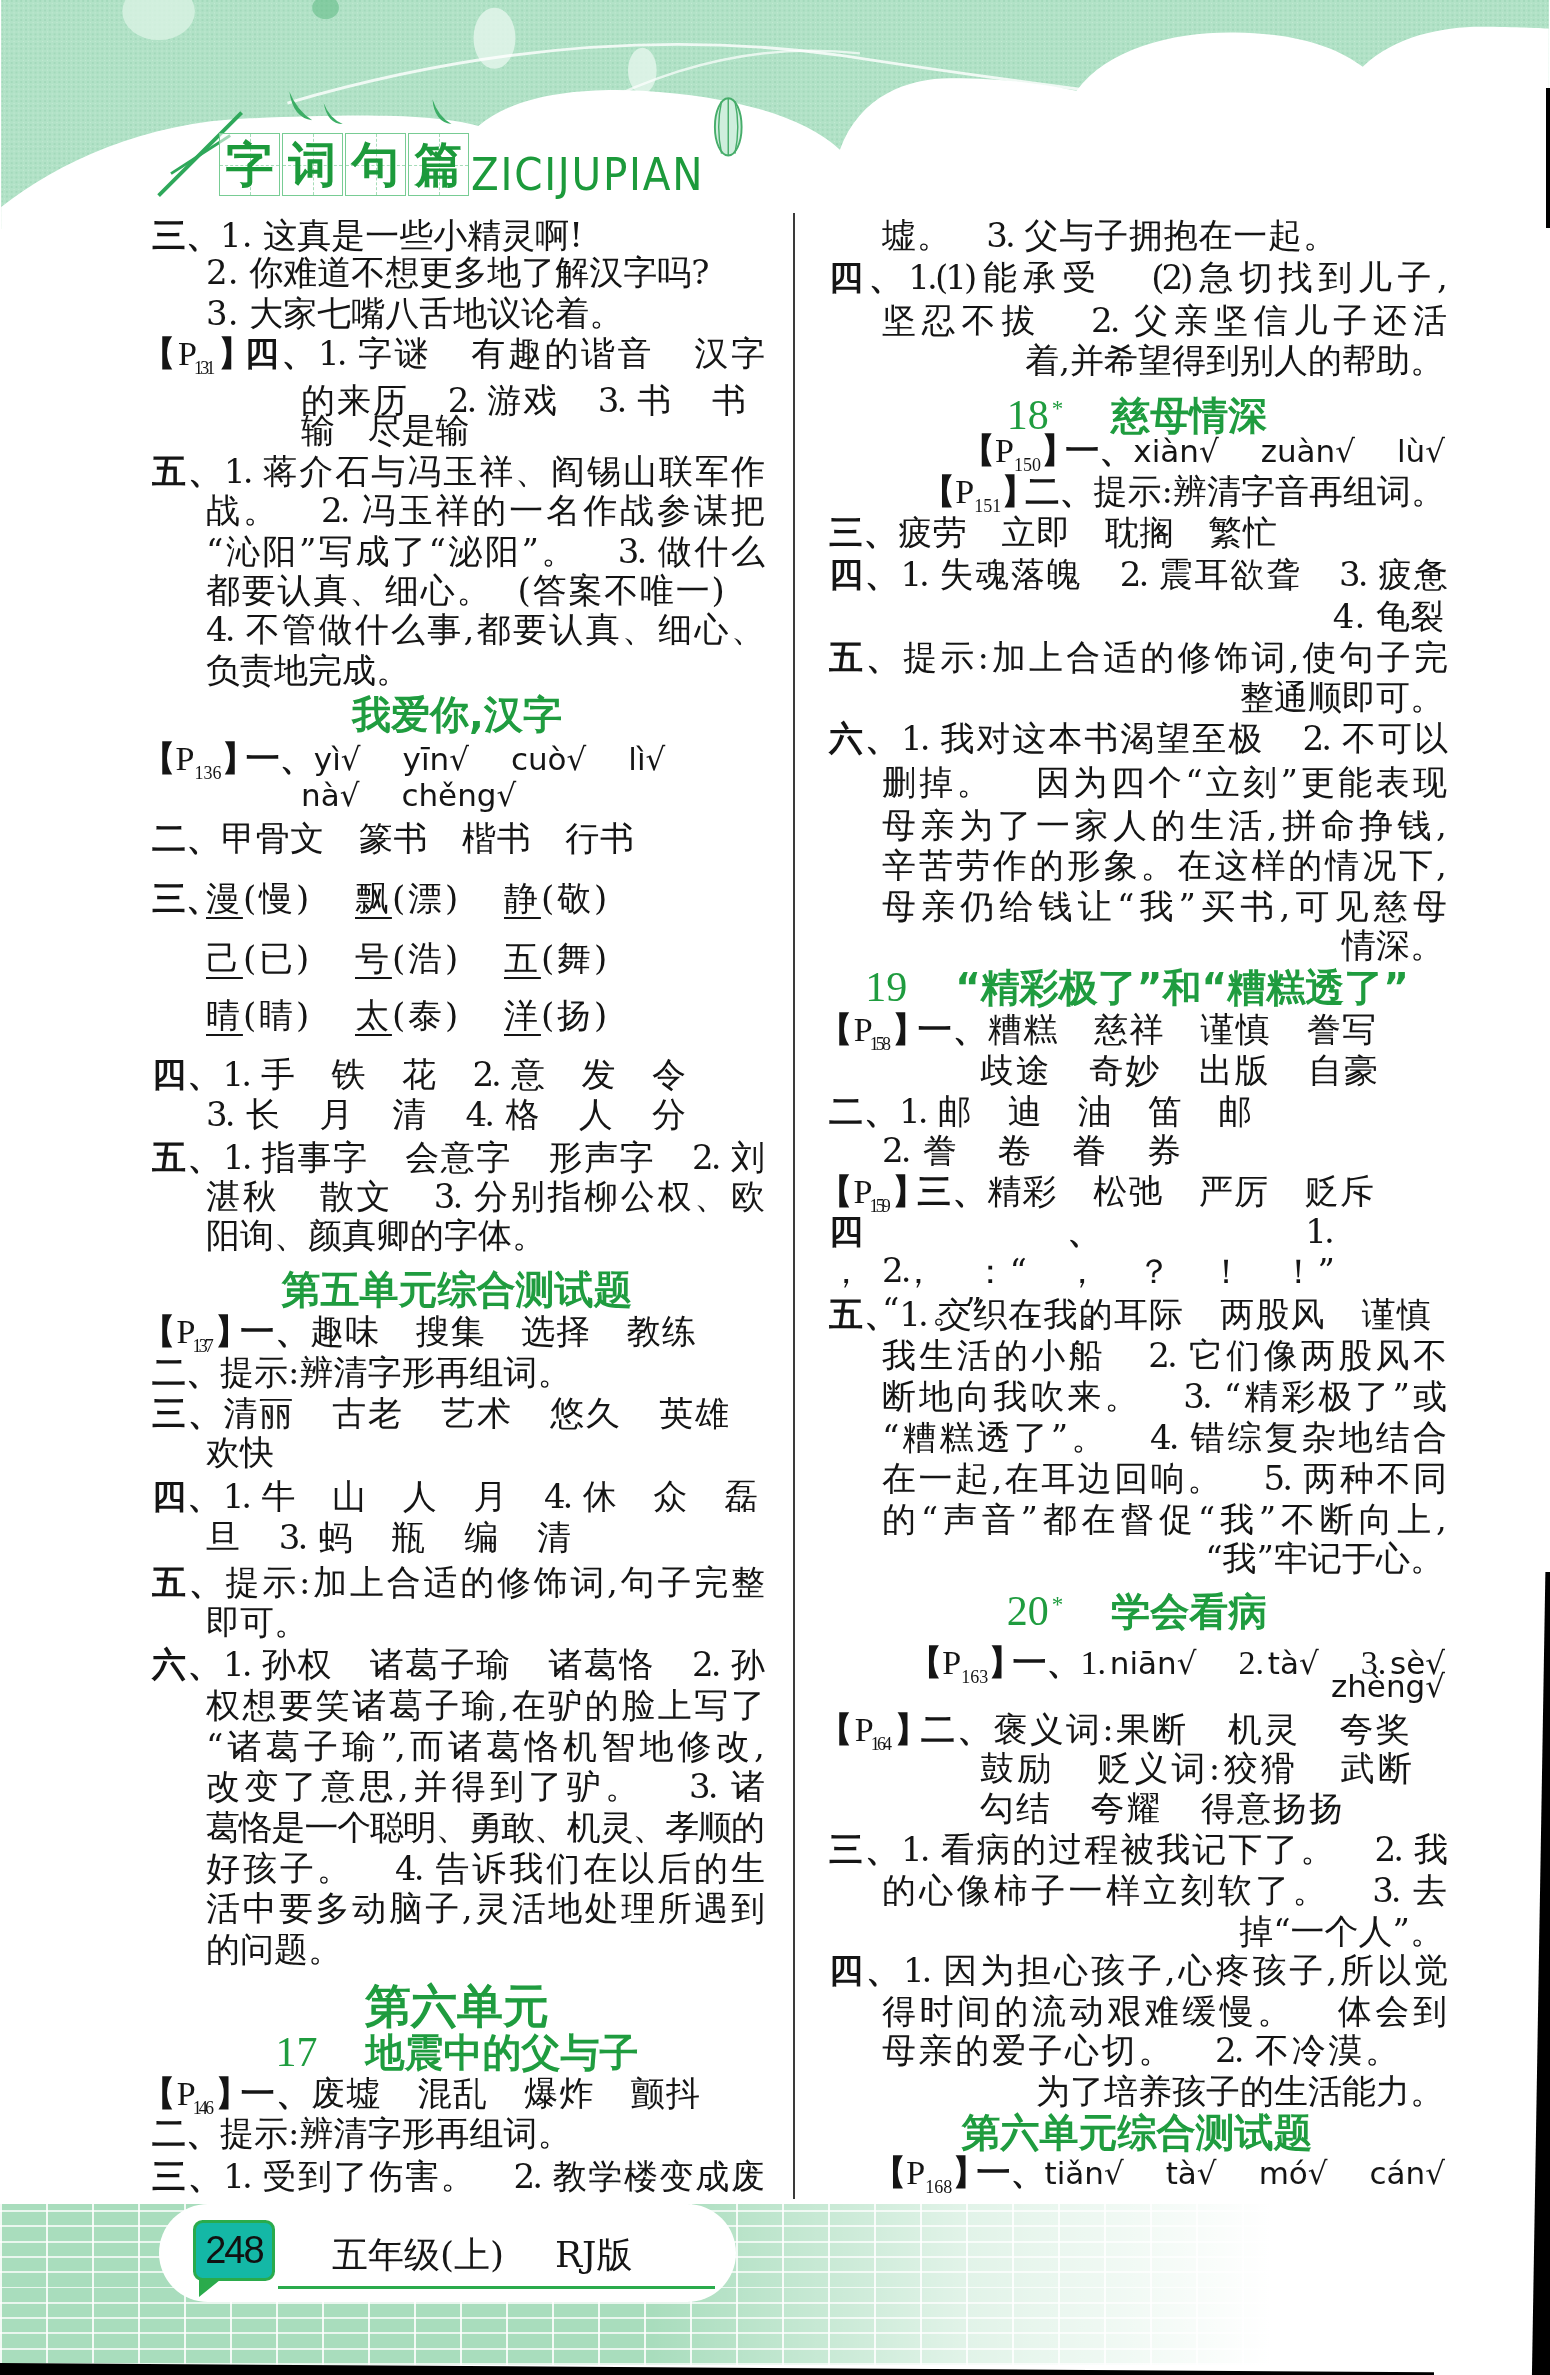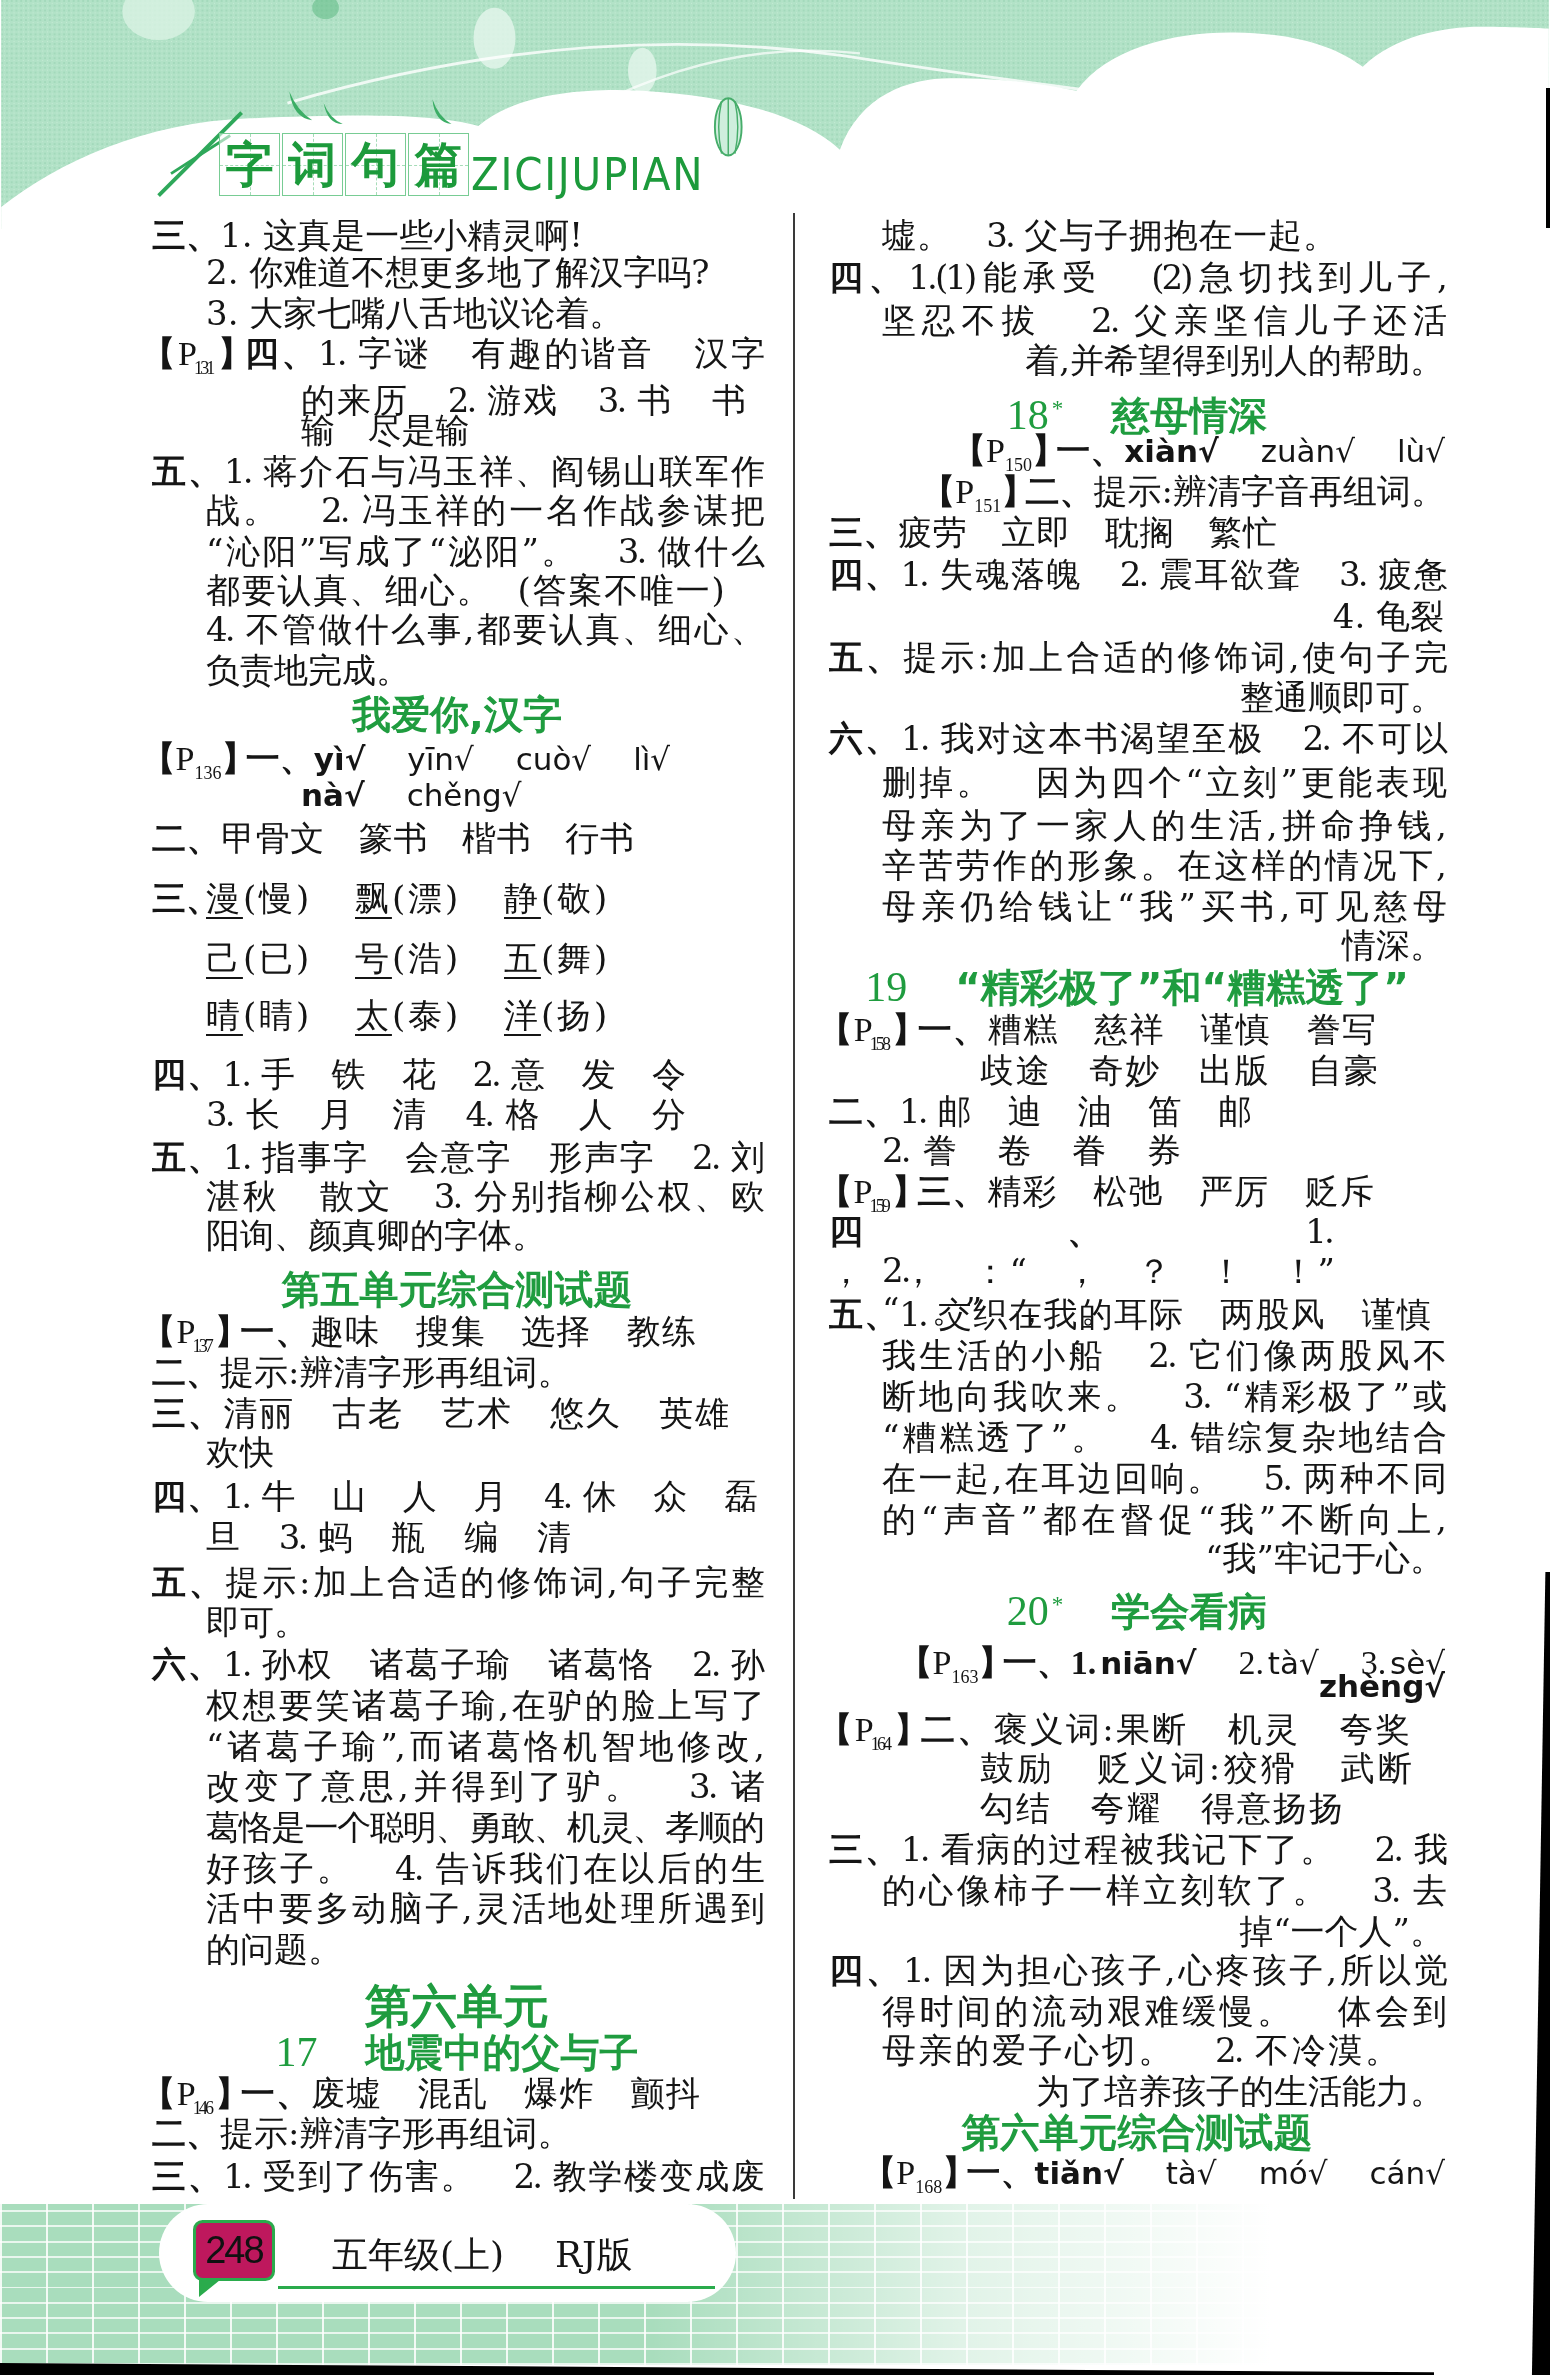--- a/index.html
+++ b/index.html
@@ -24,39 +24,39 @@
   .R.i { left:882px; width:562px; }
   .R.i2 { left:980px; width:465px; }
   .j { white-space:pre-wrap; text-align:justify; text-align-last:justify; letter-spacing:-2.9px; }
   .mk { font-weight:700; }
   .ref .br { font-weight:700; }
   .ref .br.o { margin-left:-10.5px; }
   .ref .br.c { margin-right:-9.6px; }
   .ref .p { font-family:"Liberation Serif",serif; }
   .ref sub { font-size:18px; vertical-align:-8.6px; line-height:0; font-family:"Liberation Serif",serif; }
   .py { font-family:"DejaVu Sans",sans-serif; font-size:31px; margin-left:42px; }
-  .py.first { margin-left:0;font-weight:bold; }
+  .py.first { margin-left:0; }
   .pn { font-family:"Liberation Serif",serif; font-size:34px; margin-right:3.8px; }
   .pair { position:absolute; top:0; letter-spacing:2.9px; }
   .pair u { text-decoration:underline; text-decoration-thickness:1.9px; text-underline-offset:6.7px; }
 
   .hd { position:absolute; height:48px; line-height:48px; text-align:center; color:#1f9c3f;
         font-family:"DejaVu Sans",sans-serif; font-weight:700; font-size:39px; white-space:nowrap; }
   .hd.big { height:54px; line-height:54px; font-size:46px;text-align:center; }
   .hnum { font-family:"Liberation Serif",serif; font-weight:400; font-size:42px; margin-right:48px; }
   .hnum sup { font-size:23px; vertical-align:13.4px; margin-left:2.9px; }
 
   .foot-grid { position:absolute; left:0; top:2204px; width:1550px; height:161px; background-color:#a9ddbd;
                background-image:repeating-linear-gradient(90deg, rgba(255,255,255,.85) 0 1.9px, transparent 1.9px 46px),
                                 repeating-linear-gradient(0deg, rgba(255,255,255,.75) 0 1.9px, transparent 1.9px 15.3px); }
   .foot-fade { position:absolute; left:0; top:2204px; width:1550px; height:161px;
                background:linear-gradient(90deg, rgba(255,255,255,0) 0%, rgba(255,255,255,0) 42%, rgba(255,255,255,.65) 62%, #fff 82%); }
   .foot-band { position:absolute; left:159px; top:2204px; width:577px; height:98px; border-radius:49px; background:#fff; }
   .page-box { position:absolute; left:193px; top:2220px; width:76px; height:55px; border:3.8px solid #2aab4c;
-              border-radius:9.6px; background:#be185d; font-family:"Liberation Sans",sans-serif; font-size:38px;
+              border-radius:9.6px; background:#14b8a6; font-family:"Liberation Sans",sans-serif; font-size:38px;
               line-height:55px; text-align:center; color:#111; letter-spacing:-1.9px; }
   .page-tail { position:absolute; left:199px; top:2280px; width:21px; height:17px; background:#2aab4c;
                clip-path:polygon(0 0, 100% 0, 0 100%); }
   .grade { position:absolute; left:332px; top:2233px; font-size:36px; line-height:44px; white-space:pre; }
   .edition { position:absolute; left:555px; top:2233px; font-size:36px; line-height:44px; white-space:pre; }
   .foot-line { position:absolute; left:278px; top:2286px; width:437px; height:2.9px; background:#2aab4c; }
   .scan-bottom { position:absolute; left:0; top:2363px; width:1434px; height:12.4px; background:#000;
                  clip-path:polygon(0 0, 100% 75%, 100% 100%, 0 100%); }
   .scan-right { position:absolute; left:1529px; top:1572px; width:21px; height:803px; background:#000;
                 clip-path:polygon(78% 0, 100% 0, 100% 100%, 14% 100%); }

